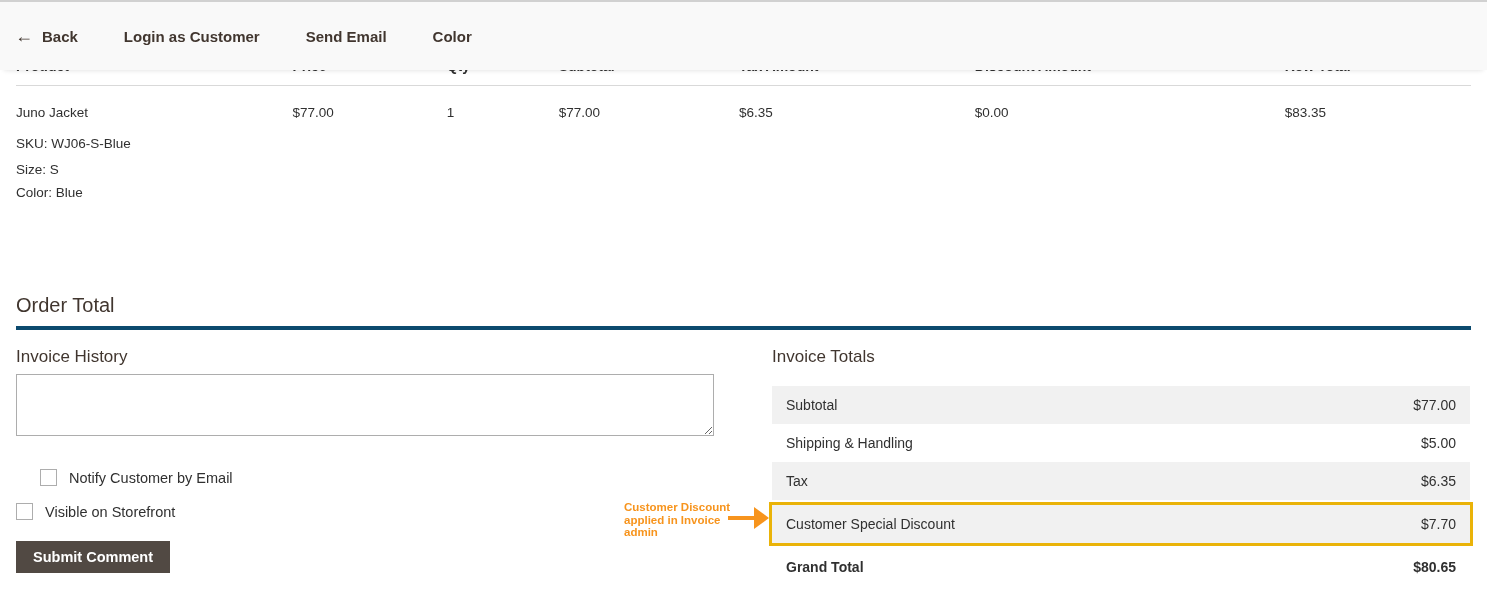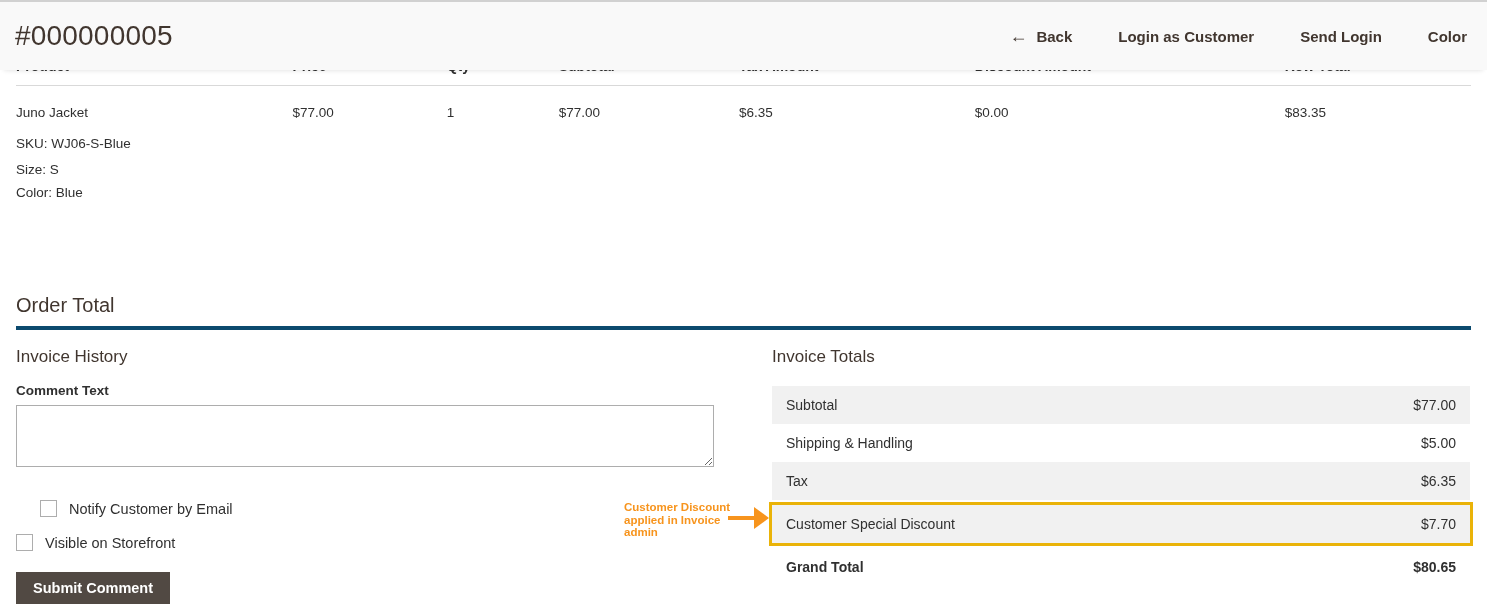--- a/index.html
+++ b/index.html
@@ -253,37 +253,35 @@
         <td>$77.00</td>
         <td>$6.35</td>
         <td>$0.00</td>
         <td>$83.35</td>
       </tr>
     </tbody>
   </table>
 </div>
 
 <div class="page-header">
-  <div class="page-title">#000000005</div>
   <div class="header-actions">
     <button class="action-btn">
       <span class="back-arrow">←</span>
       <span>Back</span>
     </button>
     <button class="action-btn">Login as Customer</button>
-    <button class="action-btn">Send Login</button>
+    <button class="action-btn">Send Email</button>
     <button class="action-btn">Color</button>
   </div>
 </div>
 
 <div class="order-total-heading">Order Total</div>
 
 <div class="invoice-history">
   <div class="section-heading">Invoice History</div>
-  <div class="comment-label">Comment Text</div>
   <textarea class="comment-textarea" style=""></textarea>
   <div class="checkbox-row first">
     <input type="checkbox" class="cb" style="">
     <span>Notify Customer by Email</span>
   </div>
   <div class="checkbox-row second">
     <input type="checkbox" class="cb" style="">
     <span>Visible on Storefront</span>
   </div>
   <button class="submit-btn">Submit Comment</button>

